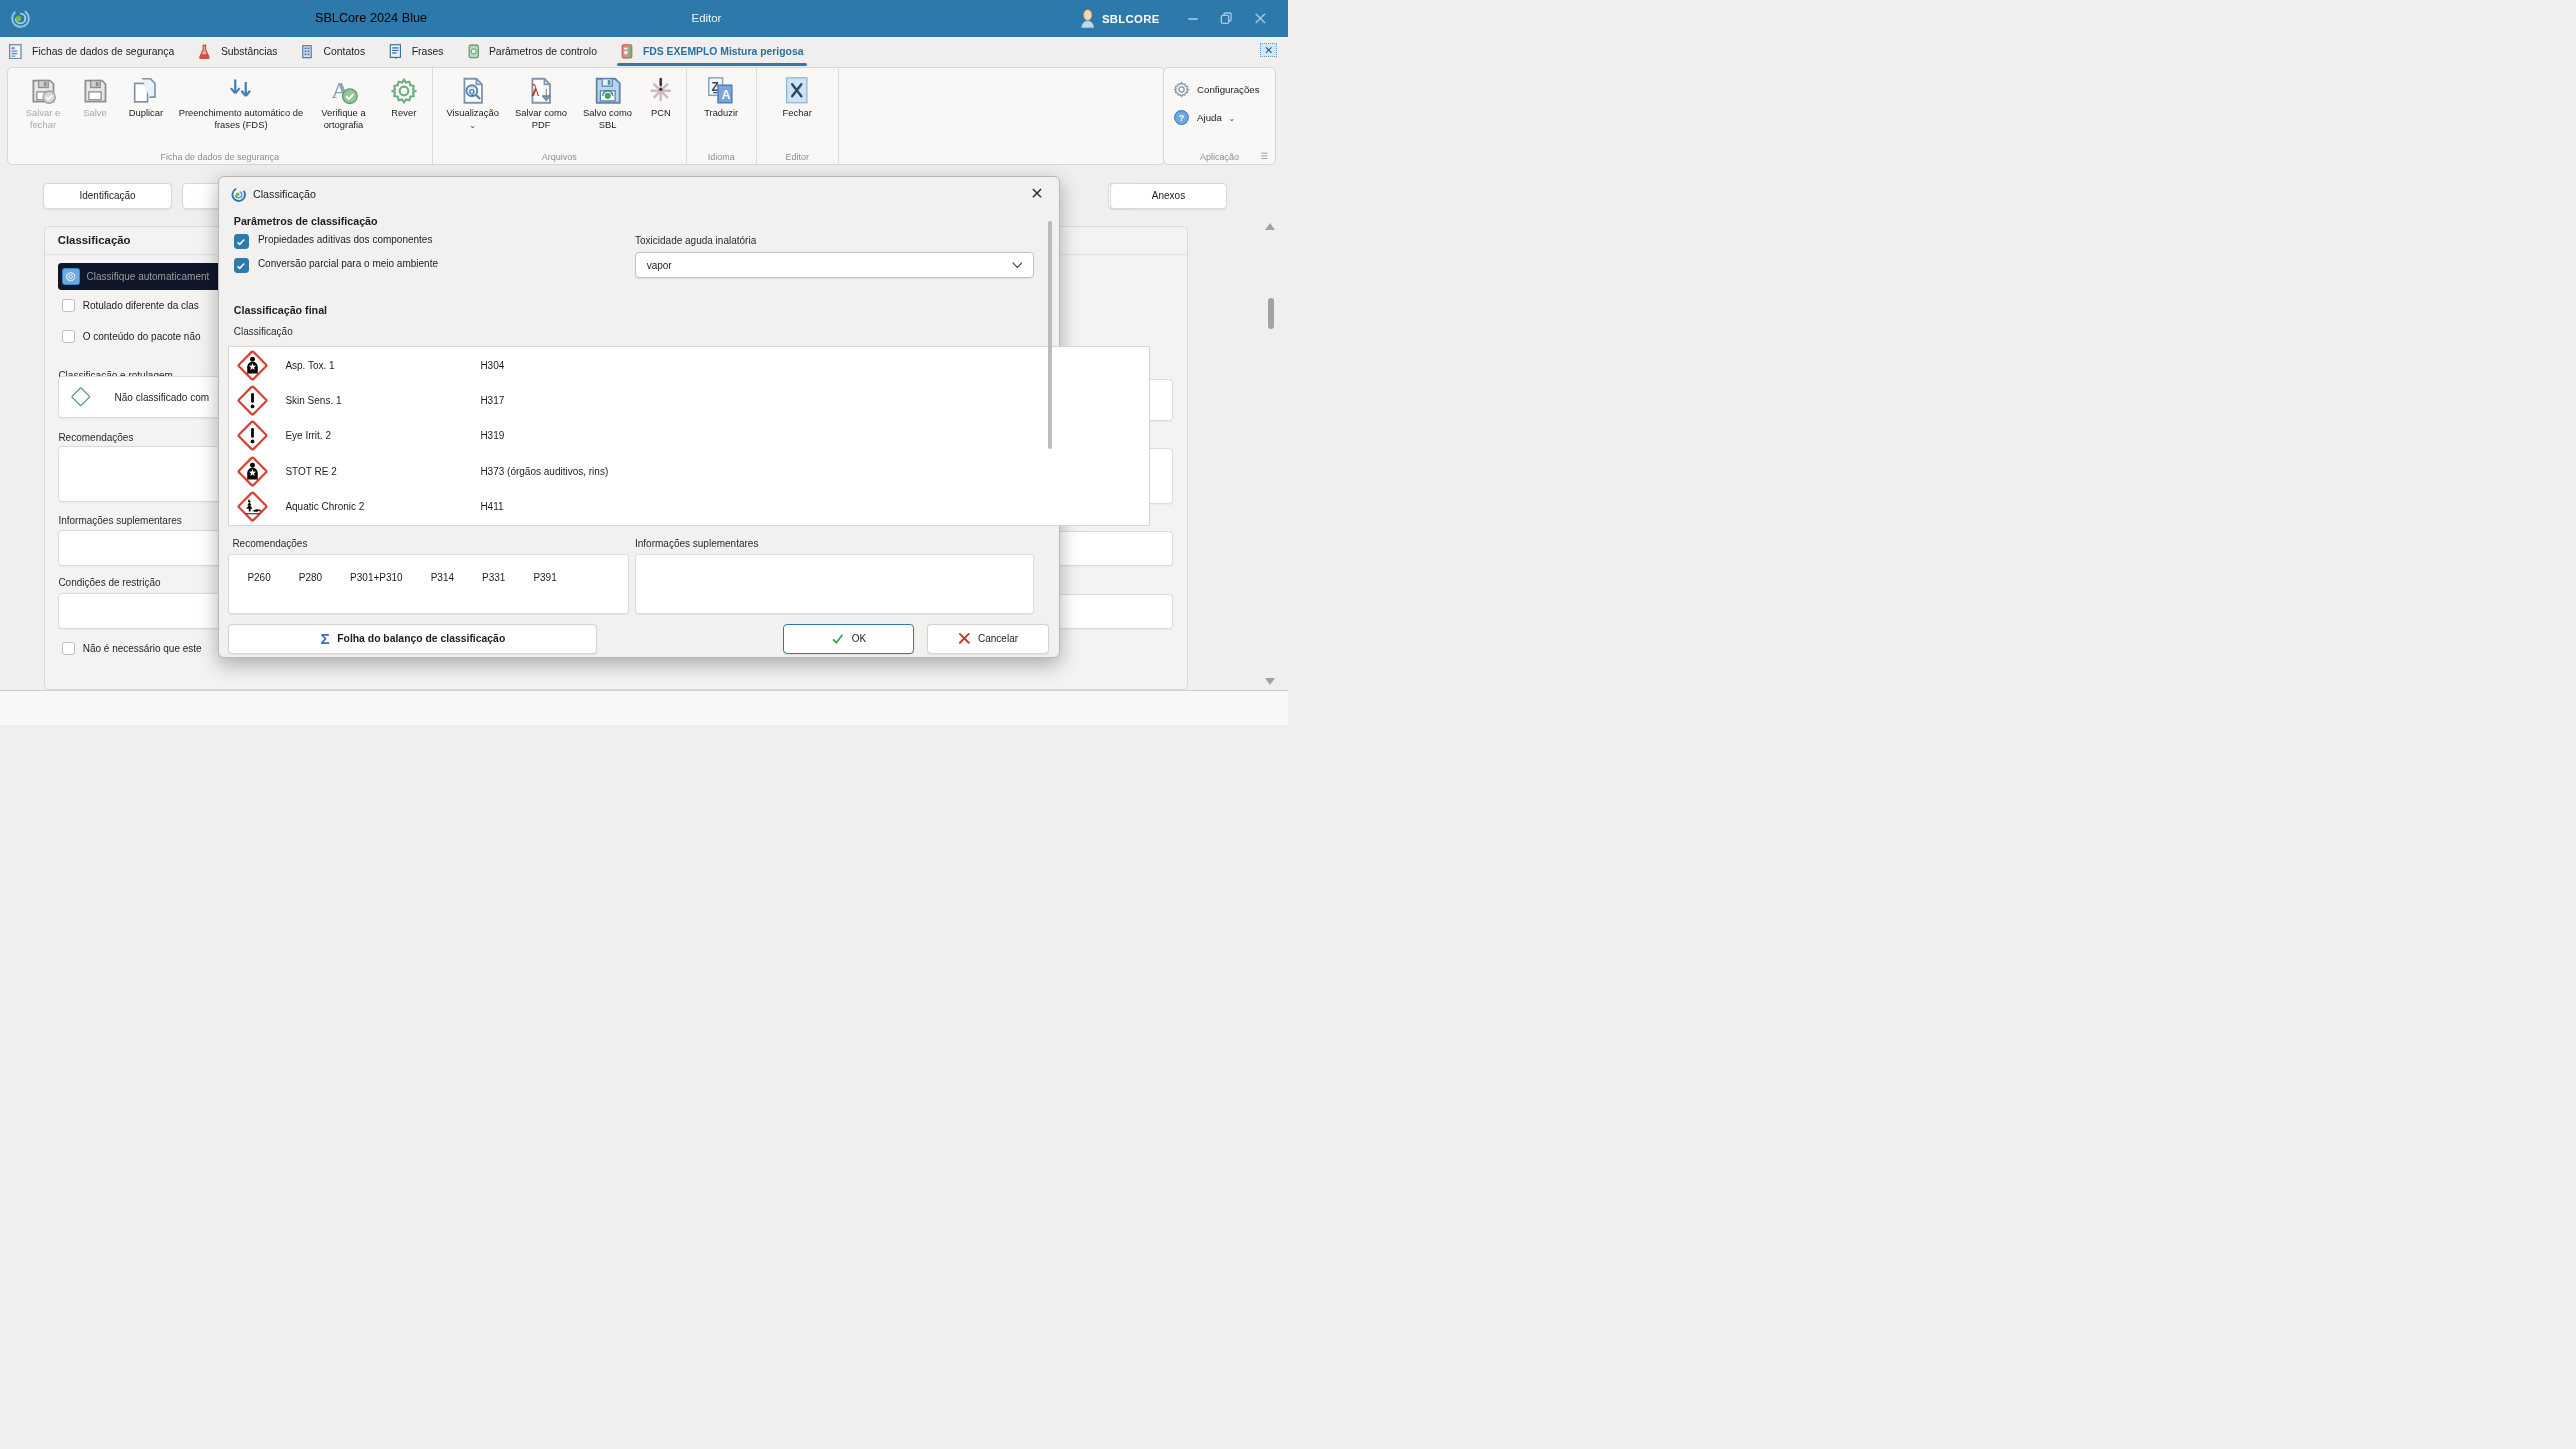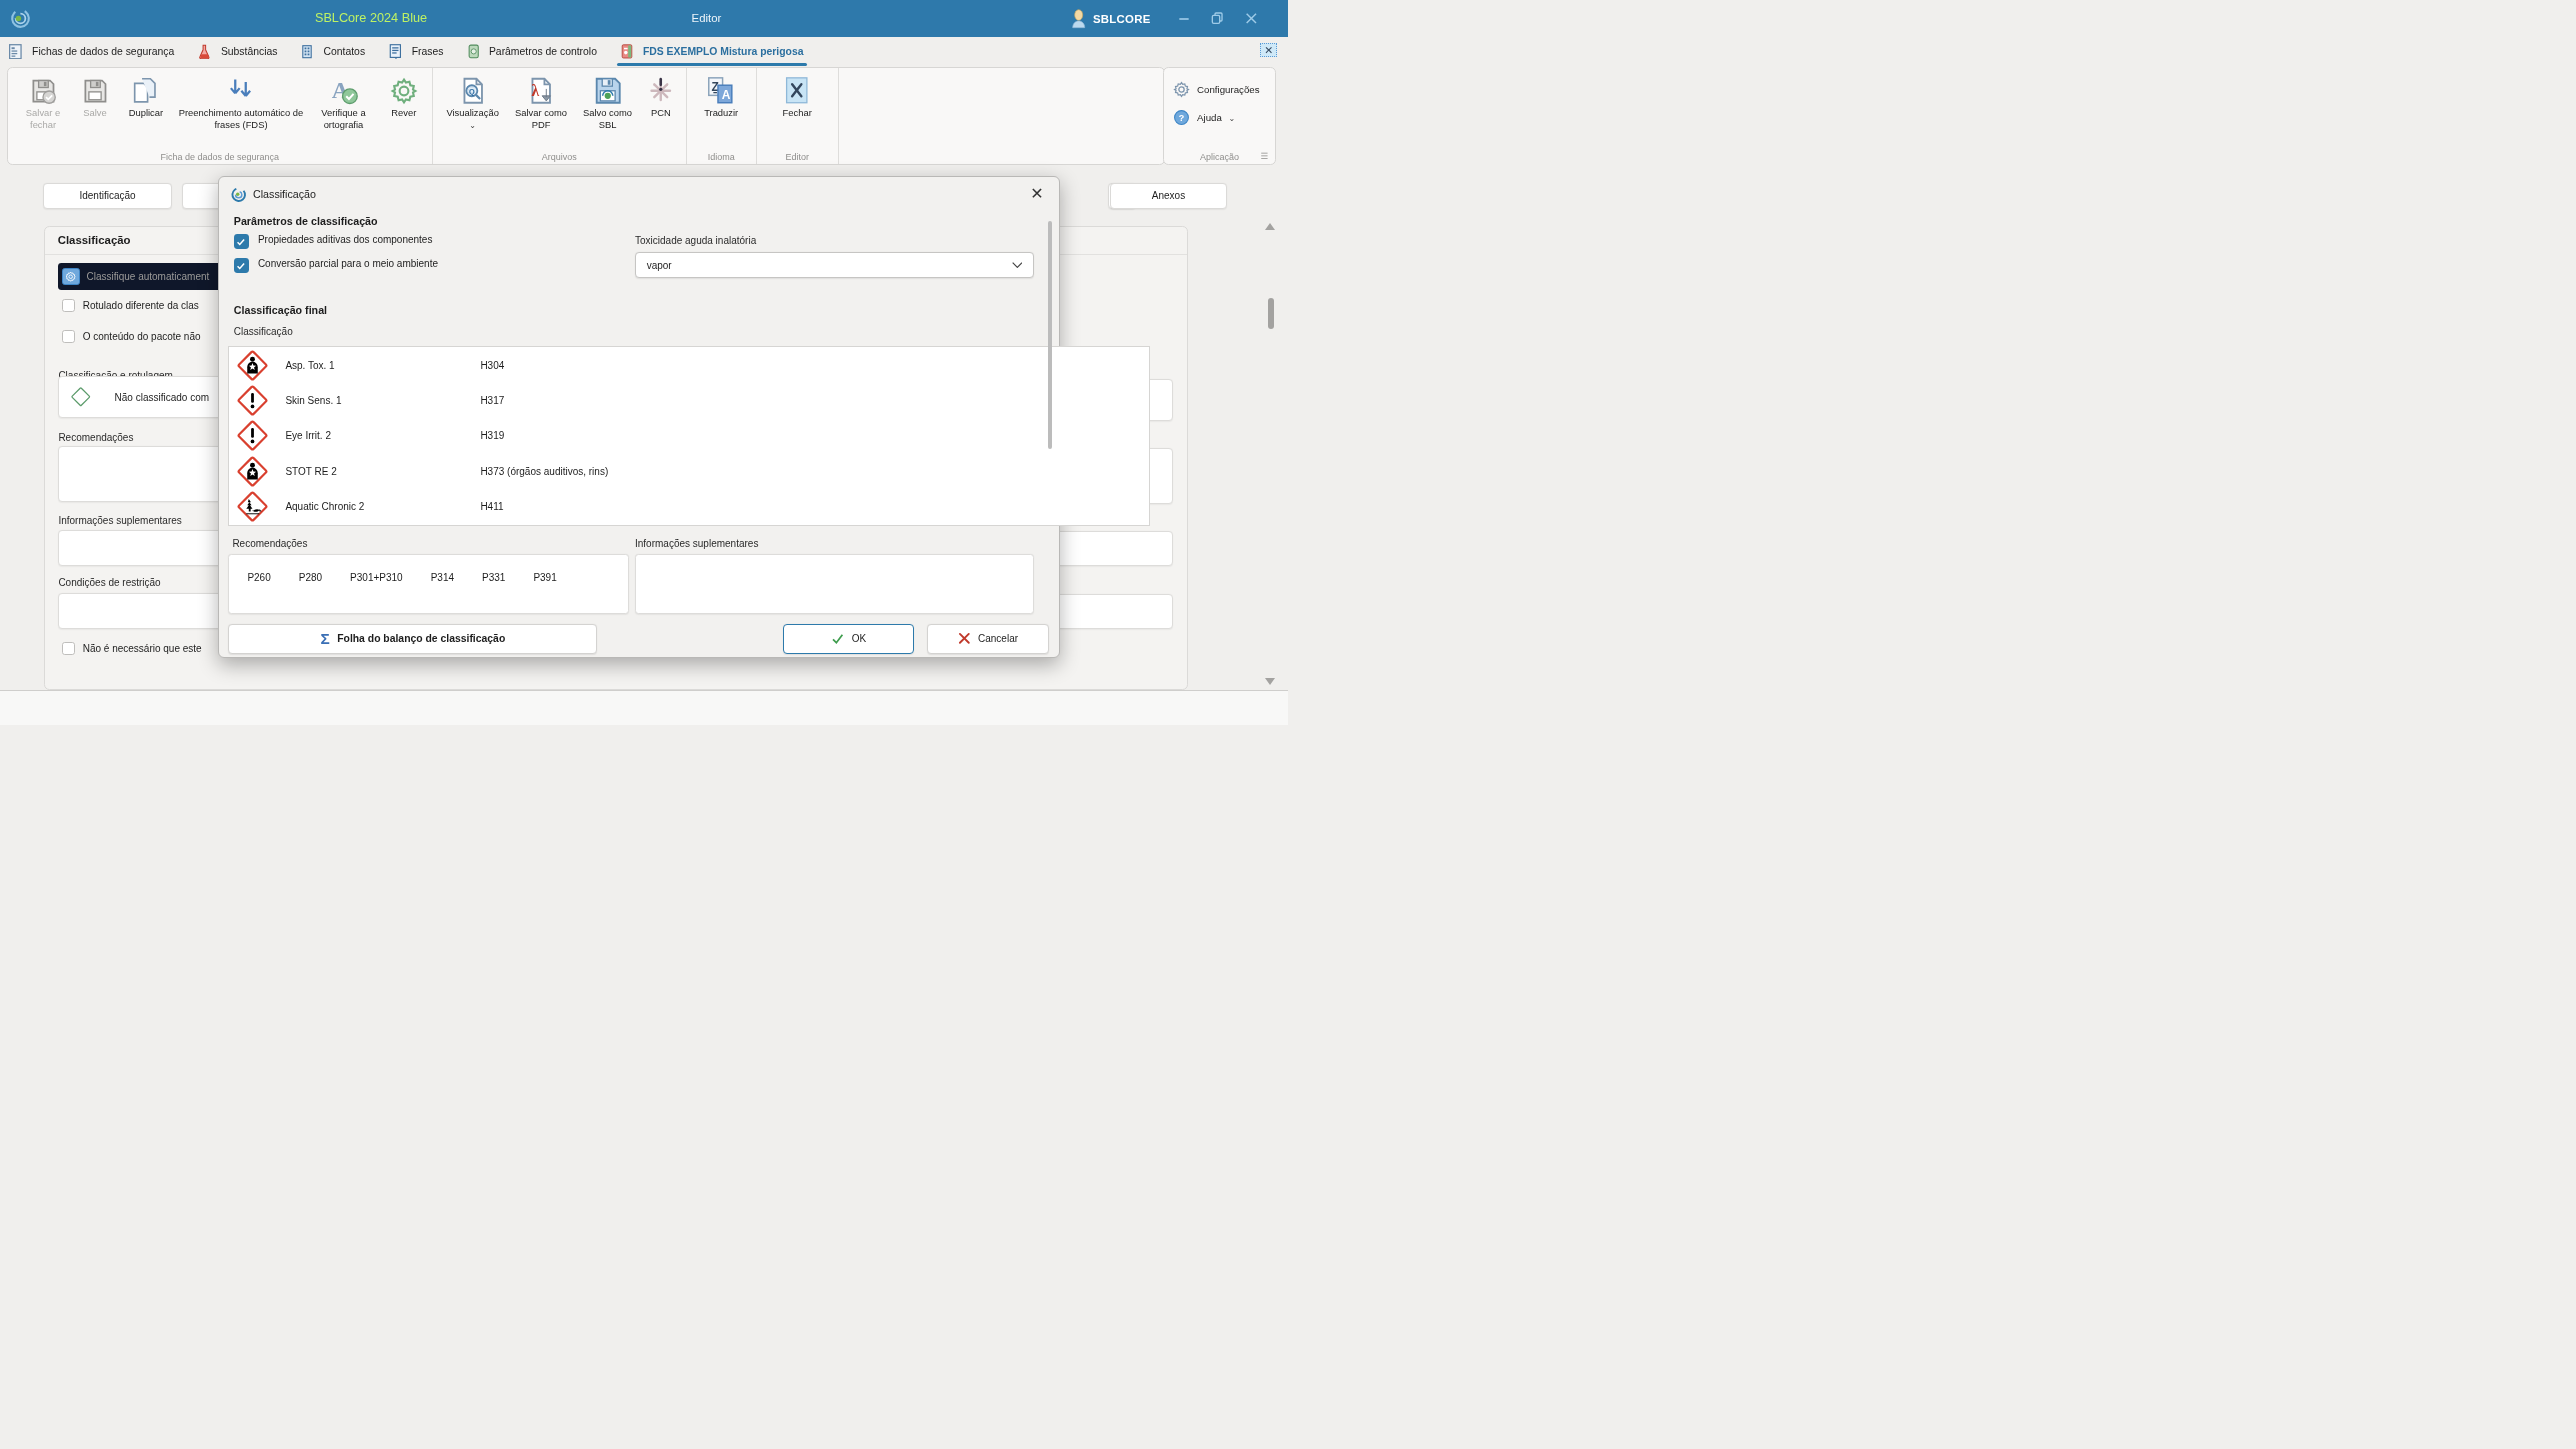--- a/index.html
+++ b/index.html
@@ -3,23 +3,23 @@
 <meta charset="utf-8">
 <style>
   *{box-sizing:border-box;margin:0;padding:0}
   html,body{width:1288px;height:725px}
   body{font-family:"Liberation Sans",sans-serif;background:#f0efed;position:relative;overflow:hidden;color:#1d1d1d}
   svg{display:block}
 
   
   .titlebar{position:relative;height:37px;background:#2e79ab}
   .tb-logo{position:absolute;left:8px;top:6px}
-  .app-title{position:absolute;left:277px;top:0;width:188px;height:37px;line-height:37px;text-align:center;color:#bef264;font-size:12.7px}
+  .app-title{position:absolute;left:277px;top:0;width:188px;height:37px;line-height:37px;text-align:center;color:#000000;font-size:12.7px}
   .win-title{position:absolute;left:656px;top:0;width:101px;height:37px;line-height:37px;text-align:center;color:#eef5fa;font-size:11.4px}
-  .tb-right{position:absolute;right:0;top:0;height:37px;display:flex;align-items:center;padding-right:22px;gap:4px}
+  .tb-right{position:absolute;right:0;top:0;height:37px;display:flex;align-items:center;padding-right:13px;gap:4px}
   .tb-user{display:flex;align-items:center;gap:6px;margin-right:14.8px}
   .tb-user-label{color:#fff;font-weight:bold;font-size:11.4px;letter-spacing:0.3px}
   .winbtn{width:29.5px;height:27px;display:flex;align-items:center;justify-content:center;color:#9ecbe8}
   .winbtn svg{stroke:#9ecbe8}
 
   
   .tabbar{position:relative;height:29px;background:#f0efed;display:flex;align-items:center;padding-left:9.4px;gap:24px}
   .tab{display:flex;align-items:center;gap:10px;font-size:10.4px;height:100%;position:relative;cursor:default;white-space:nowrap}
   .tab.active{color:#2b6f9f;font-weight:bold}
   .tab.active::after{content:"";position:absolute;left:-4px;right:-4px;bottom:0;height:3.4px;background:#2d7aab;border-radius:2px}

